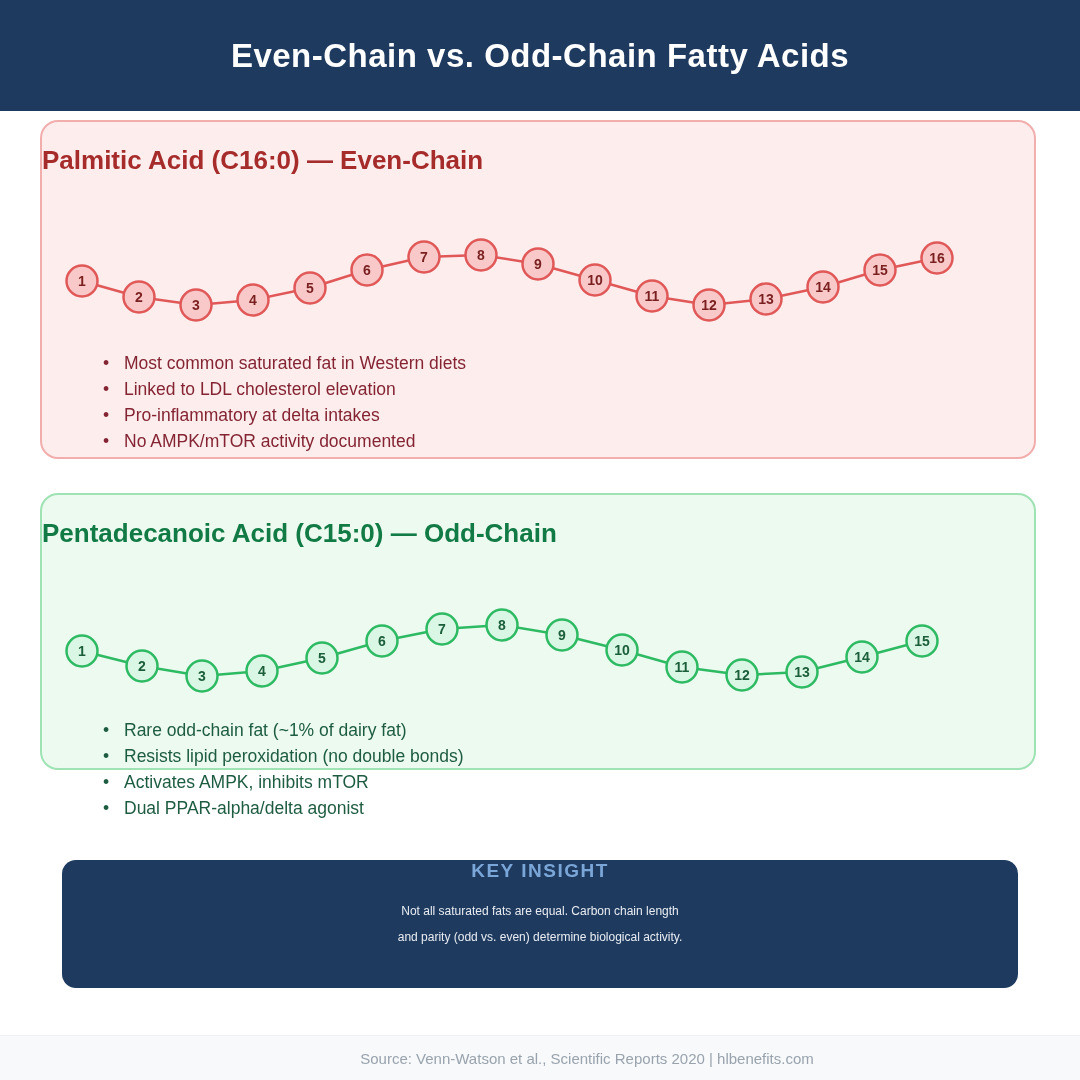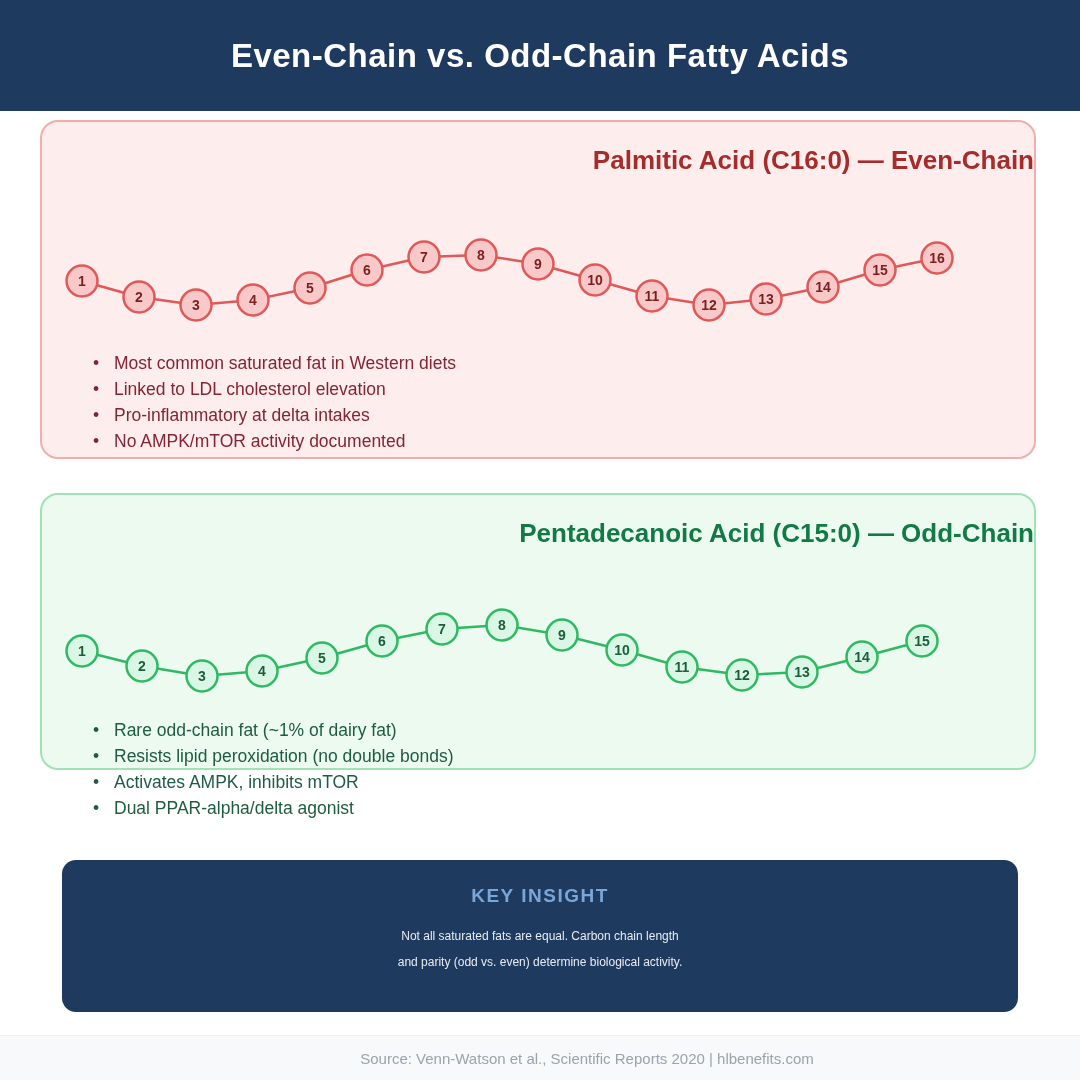--- a/index.html
+++ b/index.html
@@ -16,39 +16,38 @@
     margin:0;color:#ffffff;font-size:33px;font-weight:bold;letter-spacing:.5px;
   }
   
   .card{
     position:absolute;left:40px;width:996px;border-radius:18px;border:2px solid;
     box-sizing:border-box;
   }
   .card.pink{top:120px;height:339px;background:#fdeeed;border-color:#f2adad;}
   .card.green{top:493px;height:277px;background:#ecfaf0;border-color:#9fe3b4;}
   .card h2{
-    margin:0;text-align:right;font-size:26px;font-weight:bold;padding-top:23px;
+    margin:0;text-align:left;font-size:26px;font-weight:bold;padding-top:23px;
   }
   .card.pink h2{color:#a62c2c;}
   .card.green h2{color:#117a45;}
   .chain-svg{position:absolute;left:0;width:996px;height:115px;display:block;}
   .card.pink .chain-svg{top:108px;}
   .card.green .chain-svg{top:105px;}
   .bullets{
-    position:absolute;left:46px;margin:0;padding:0;list-style:none;
+    position:absolute;left:56px;margin:0;padding:0;list-style:none;
     font-size:17.5px;line-height:26px;
   }
   .card.pink .bullets{top:228px;color:#842433;}
   .card.green .bullets{top:222px;color:#1e5c41;}
   .bullets li::before{content:"\2022";display:inline-block;width:16px;margin-right:10px;text-align:center;}
   
   .insight{
-    position:absolute;top:860px;left:62px;width:956px;height:152px;
+    position:absolute;top:860px;left:62px;width:956px;height:128px;
     background:#1e3a5f;border-radius:14px;text-align:center;box-sizing:border-box;
-    padding-top:25px;
   }
   .insight h3{
     margin:0 0 16px 0;color:#7aa6d8;font-size:19px;font-weight:bold;letter-spacing:1.5px;
   }
   .insight .line{color:#e9edf3;font-size:12px;line-height:26px;}
   
   .footer{
     position:absolute;top:1035px;left:0;width:1080px;height:45px;
     background:#f7f9fb;border-top:1px solid #eef1f5;
     display:flex;align-items:center;justify-content:center;padding-left:47px;

